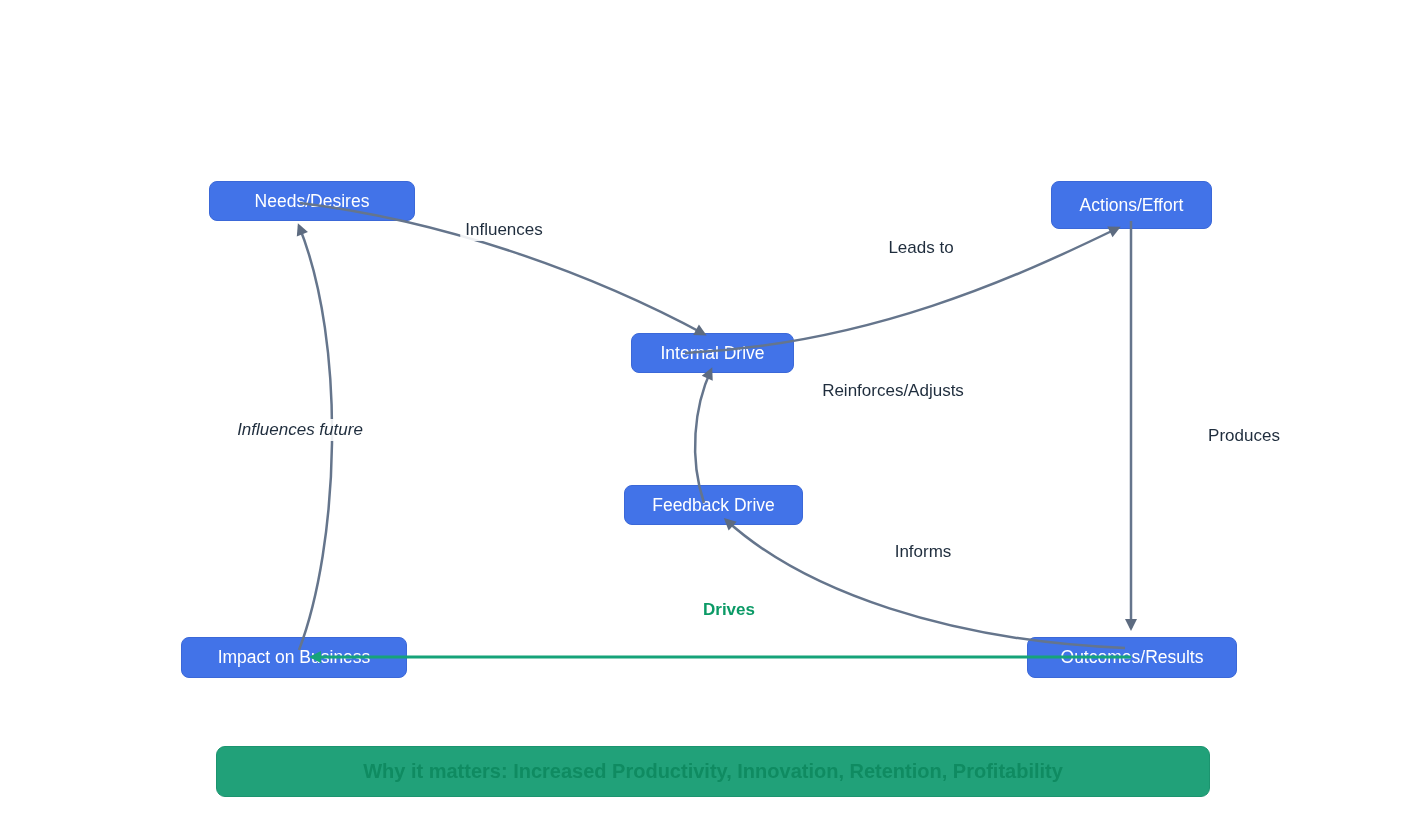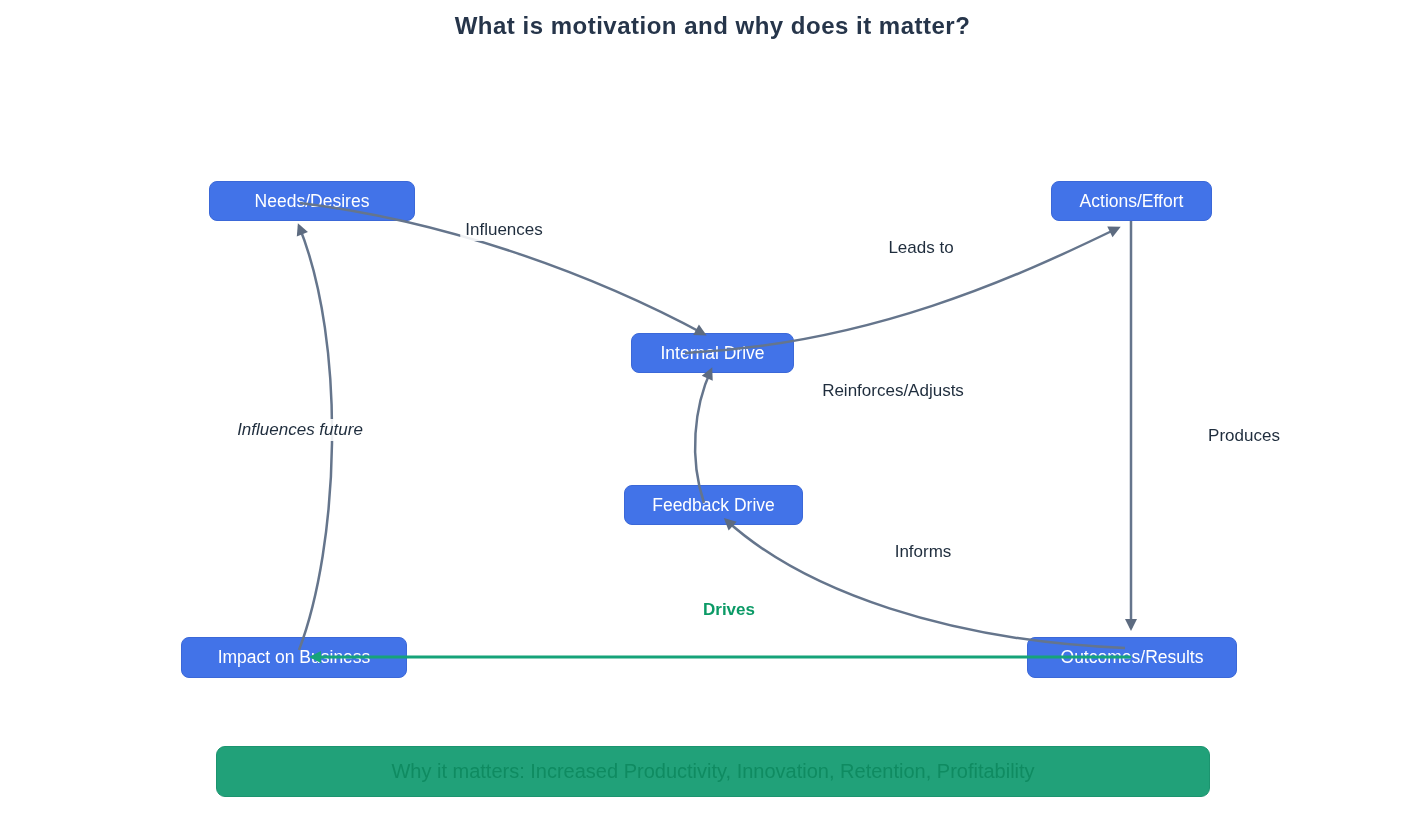--- a/index.html
+++ b/index.html
@@ -67,36 +67,35 @@
     top: 746px;
     width: 994px;
     height: 51px;
     background: #21a179;
     border: 1px solid #1c946f;
     border-radius: 9px;
     display: flex;
     align-items: center;
     justify-content: center;
     font-size: 20px;
-    font-weight: normal;
+    font-weight: bold;
     color: #0f8b61;
     z-index: 1;
     box-sizing: border-box;
     white-space: nowrap;
   }
 </style>
 </head>
 <body>
 
 <div id="canvas">
 
-  <div class="title">What is motivation and why does it matter?</div>
 
   <div class="node" style="left:209px; top:181px; width:206px; height:40px;">Needs/Desires</div>
-  <div class="node" style="left:1051px; top:181px; width:161px; height:40px;">Actions/Effort</div>
+  <div class="node" style="left:1051px; top:181px; width:161px; height:48px;">Actions/Effort</div>
   <div class="node" style="left:631px; top:333px; width:163px; height:40px;">Internal Drive</div>
   <div class="node" style="left:624px; top:485px; width:179px; height:40px;">Feedback Drive</div>
   <div class="node" style="left:181px; top:637px; width:226px; height:41px;">Impact on Business</div>
   <div class="node" style="left:1027px; top:637px; width:210px; height:41px;">Outcomes/Results</div>
 
   <svg class="edges" width="1425" height="825" viewBox="0 0 1425 825">
     <defs>
       <marker id="arrow-slate" markerUnits="userSpaceOnUse" markerWidth="15" markerHeight="15" refX="10" refY="7" orient="auto">
         <path d="M1,1 L13,7 L1,13 Z" fill="#5d6b80"></path>
       </marker>

